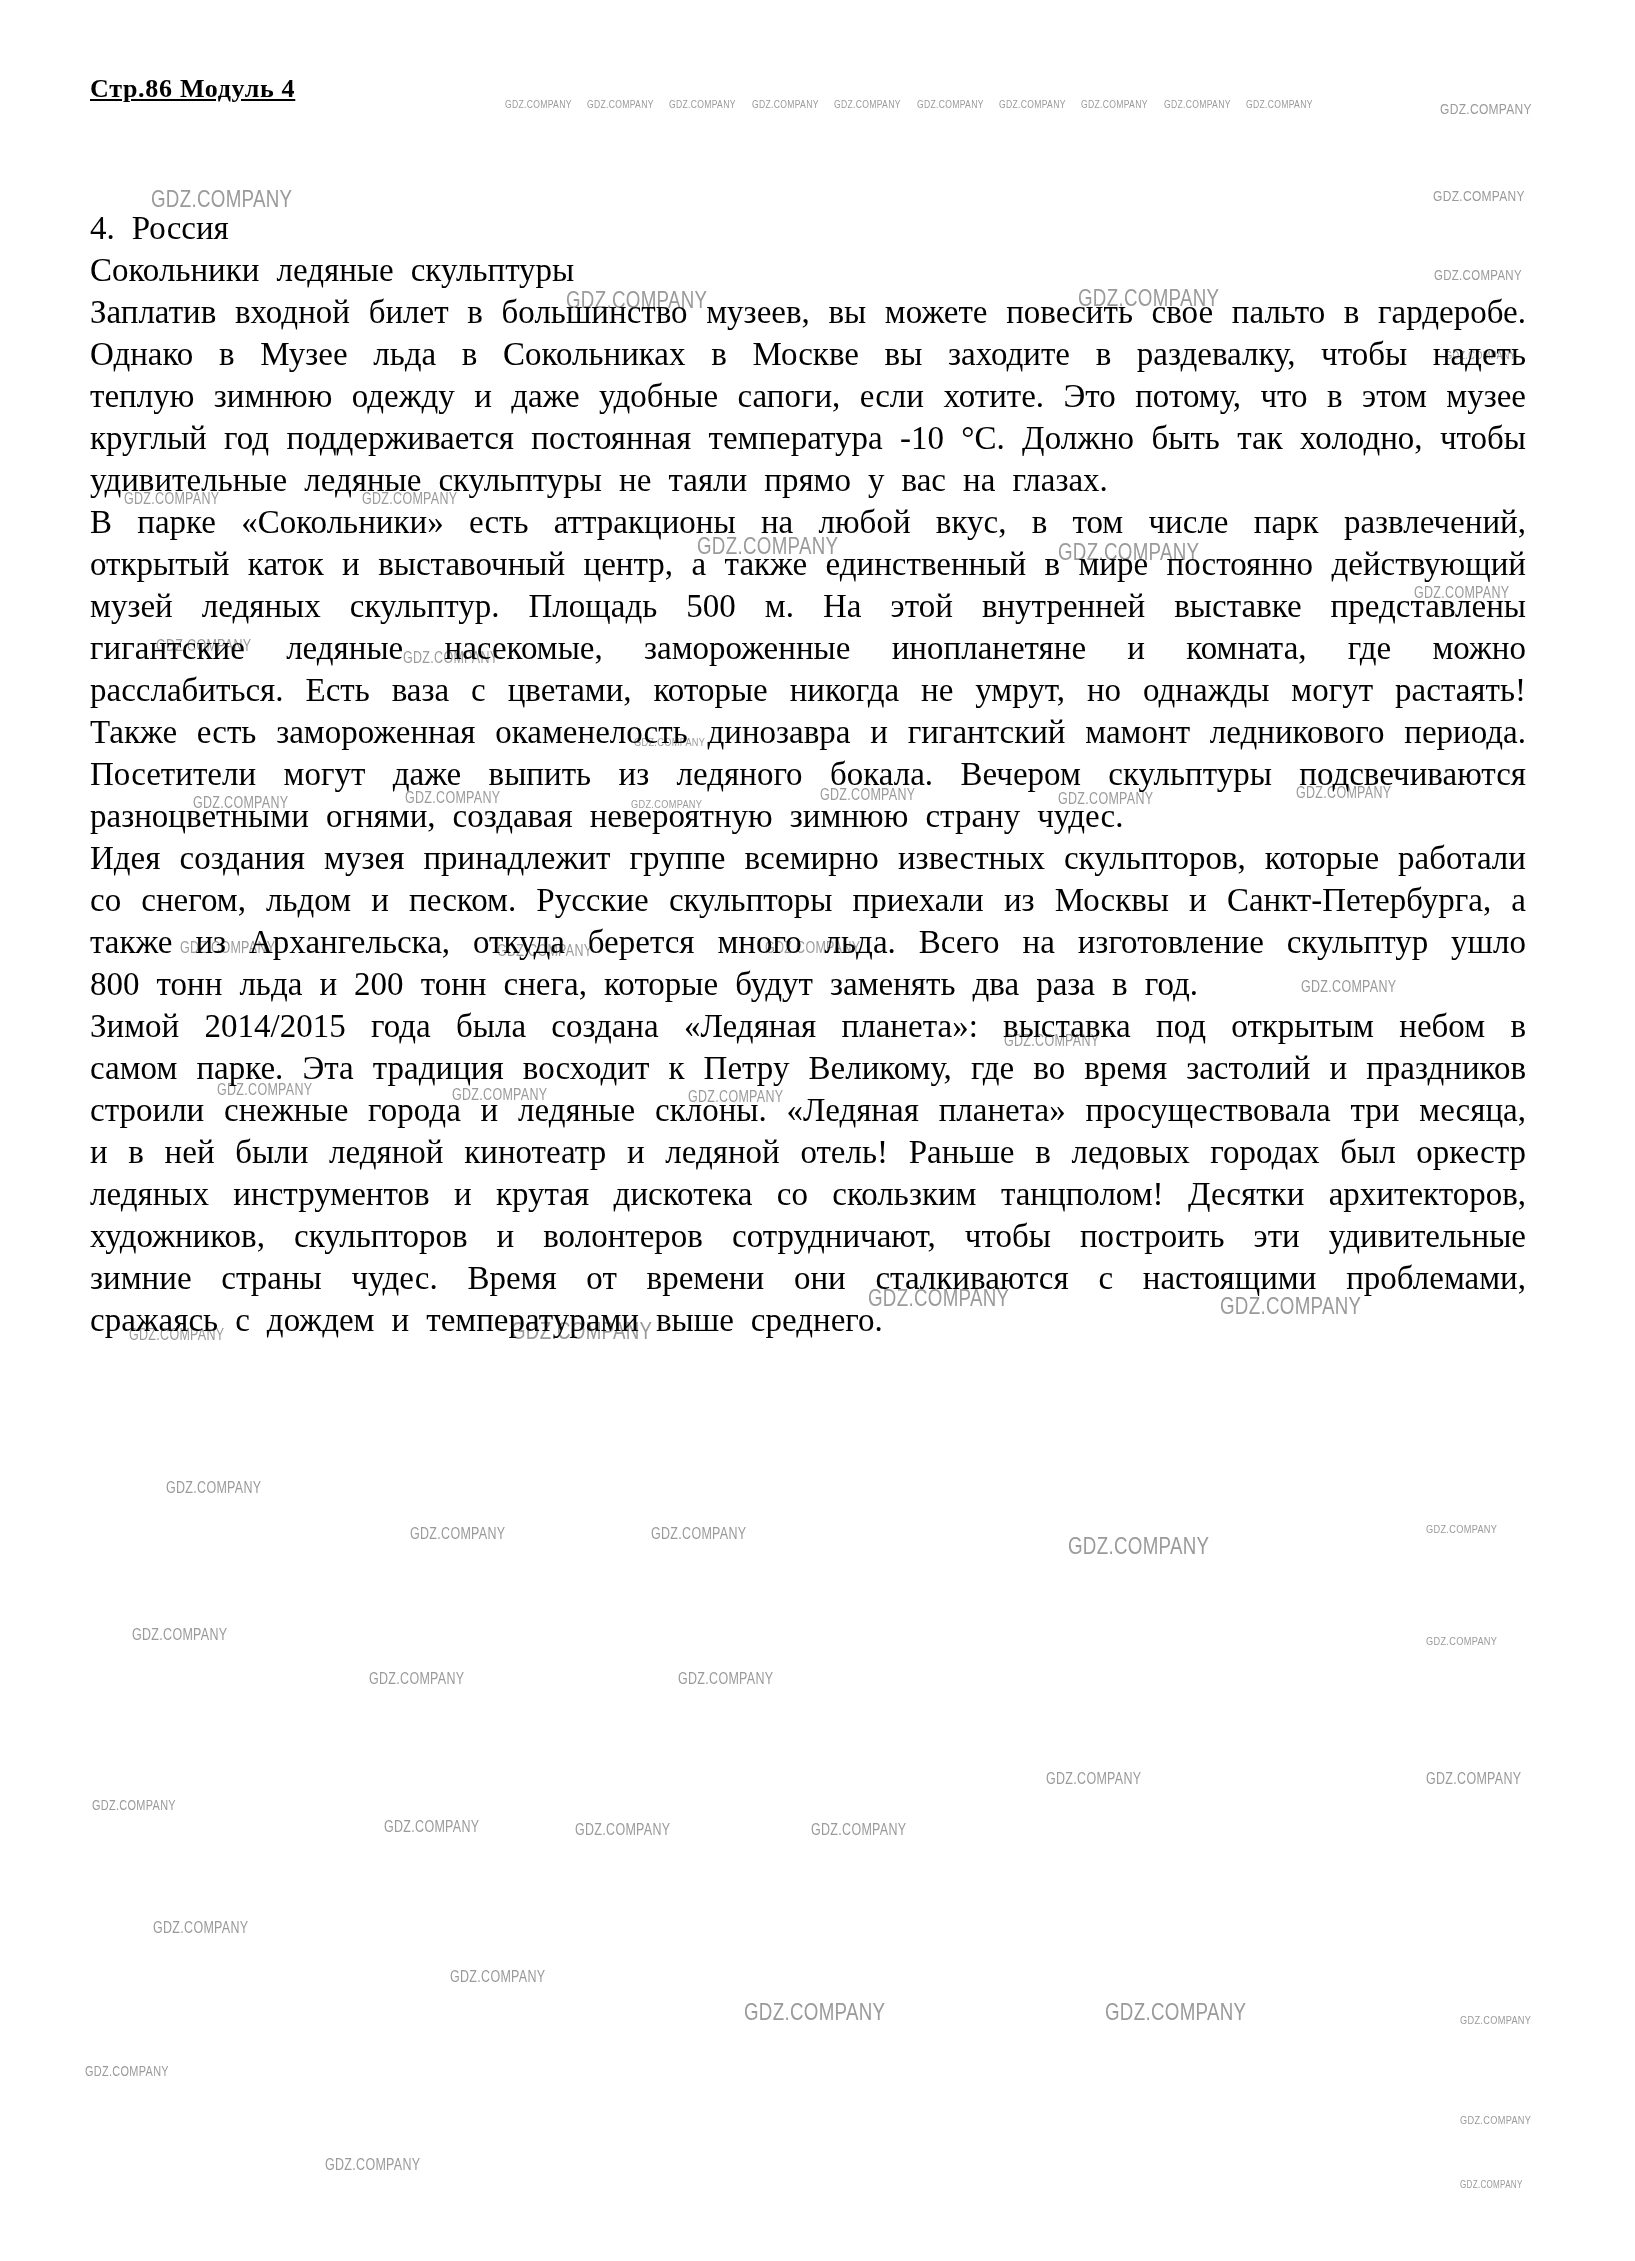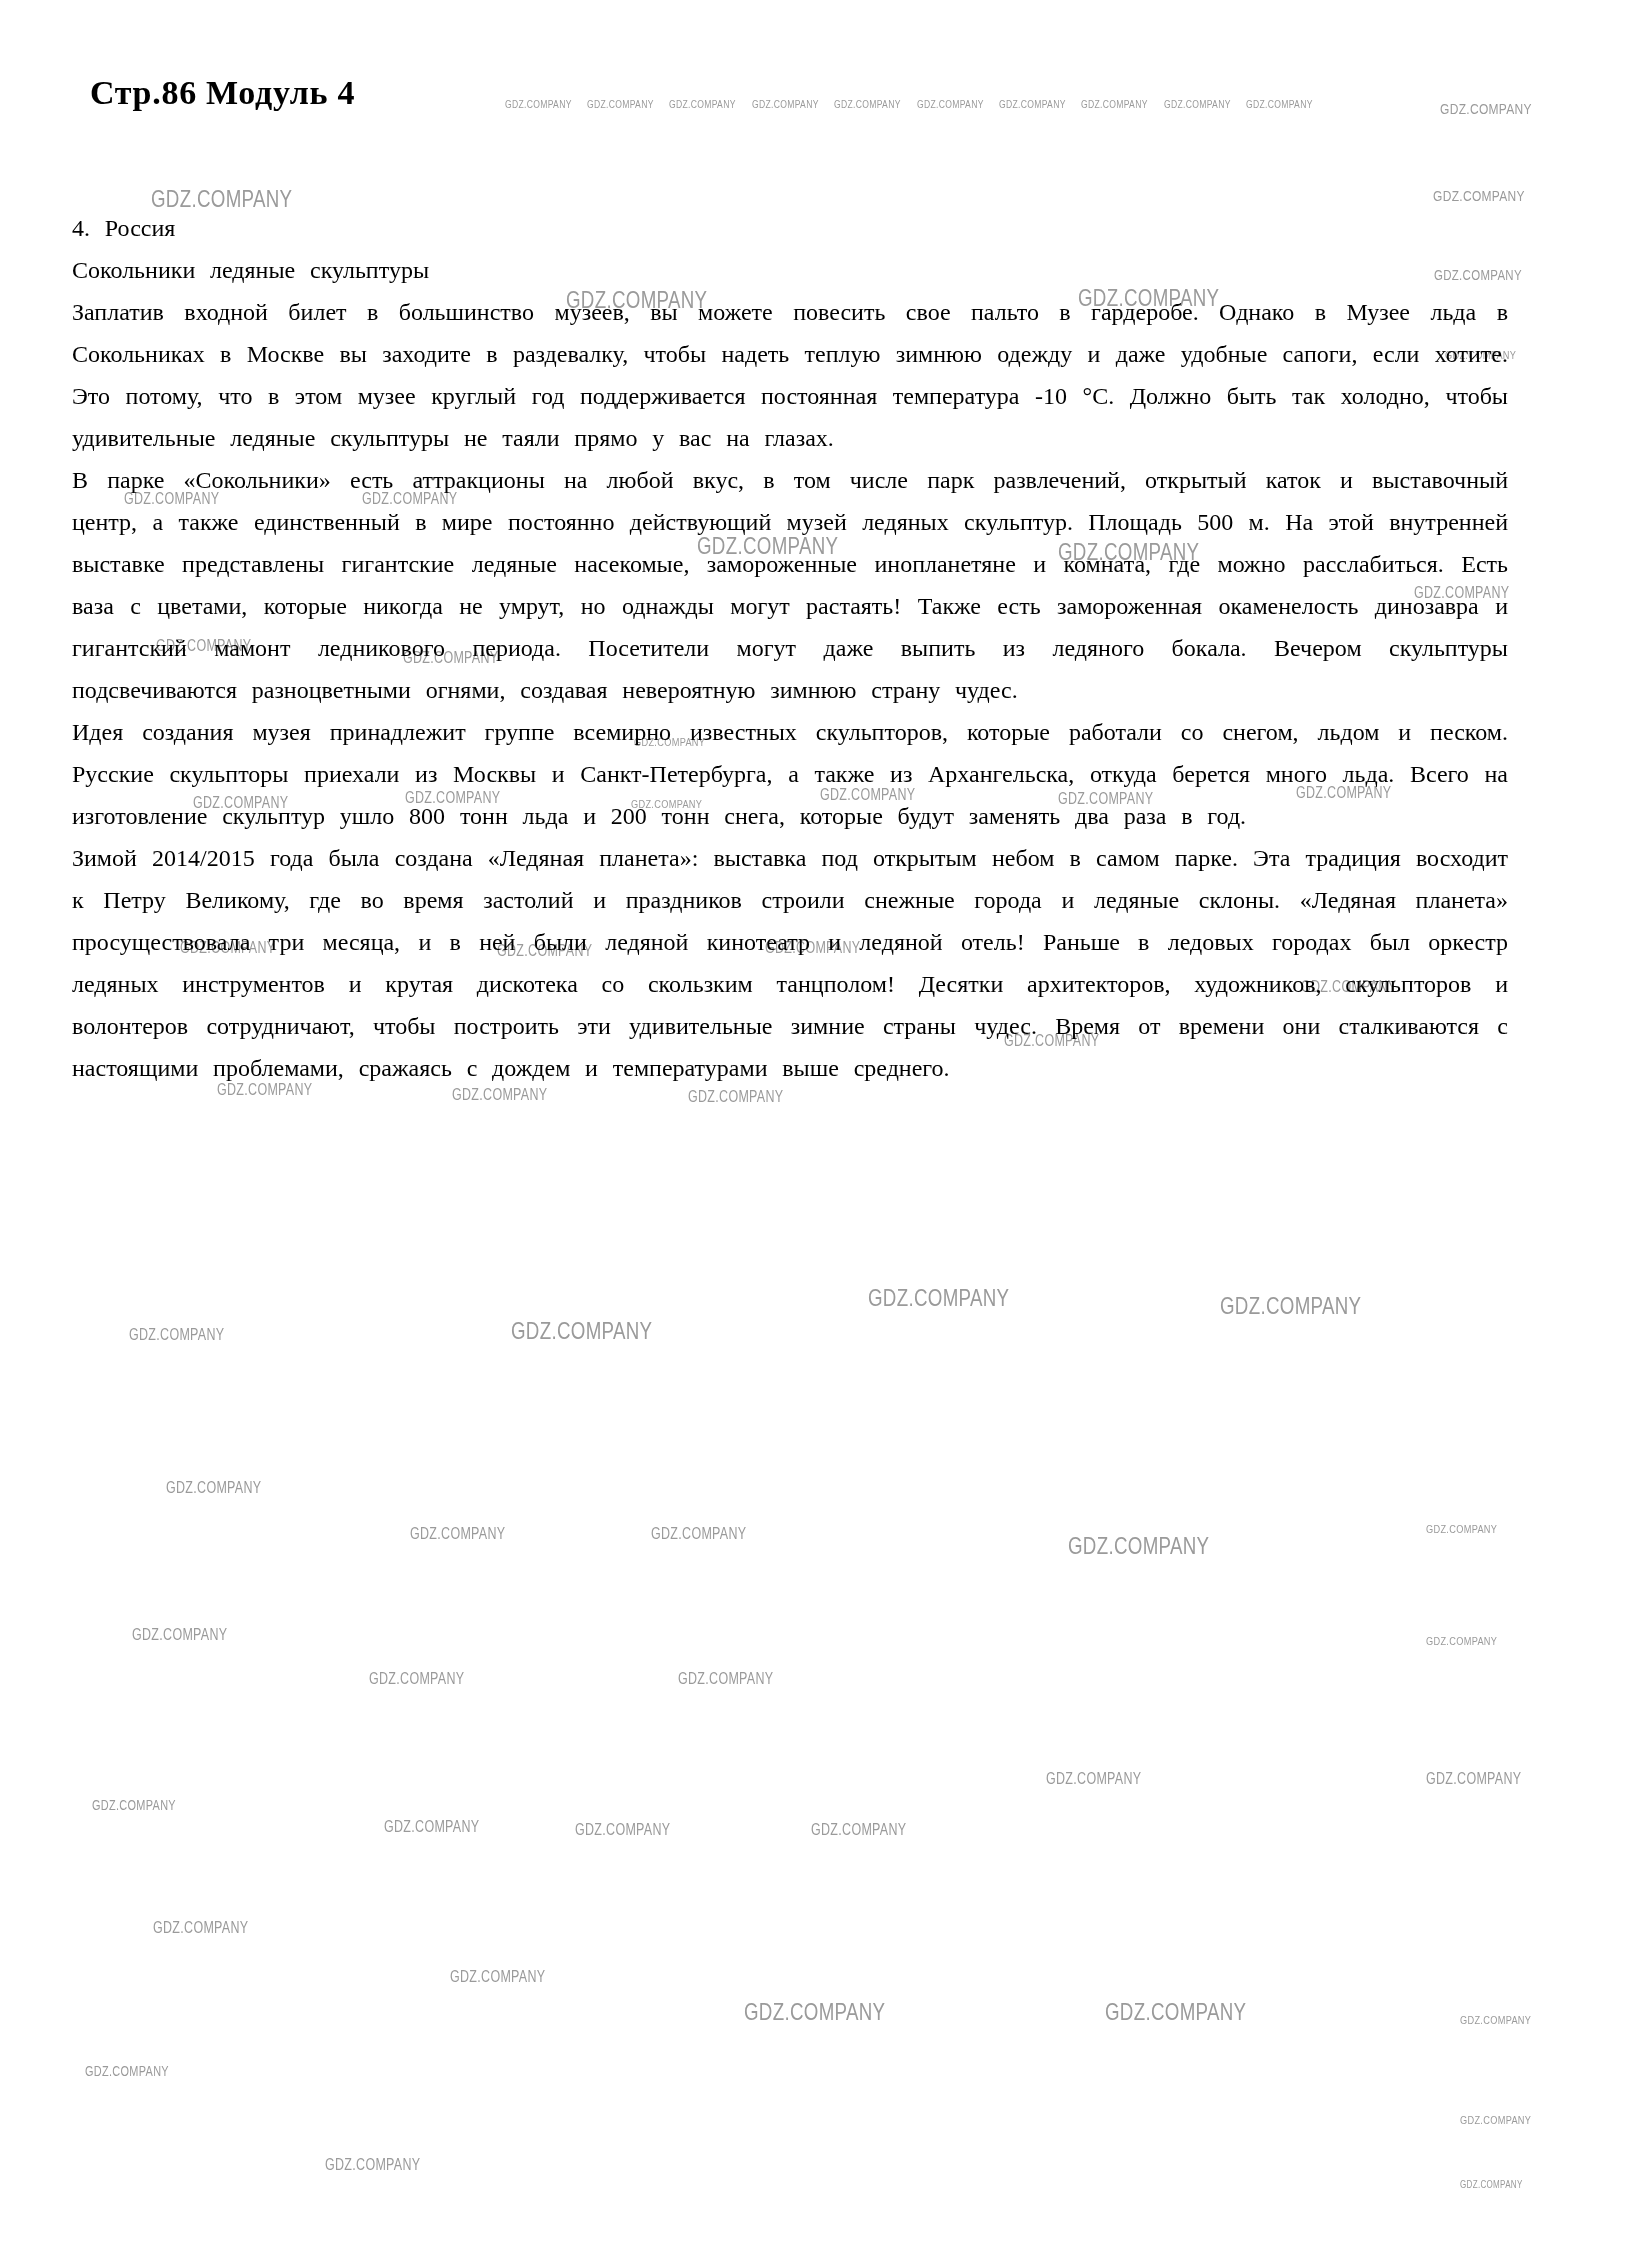--- a/index.html
+++ b/index.html
@@ -13,30 +13,31 @@
     height: 2261px;
     background: #ffffff;
     overflow: hidden;
     font-family: "Liberation Serif", "DejaVu Serif", serif;
     color: #000000;
   }
   .header {
     position: absolute;
     left: 90px;
     top: 74px;
-    font-size: 34px;
+    font-size: 26px;
     font-weight: 700;
     letter-spacing: 0.7px;
+    text-decoration: underline;
   }
   .content {
     position: absolute;
-    left: 72px;
+    left: 90px;
     top: 207px;
     width: 1436px;
-    font-size: 24px;
+    font-size: 33px;
     line-height: 42px;
     word-spacing: 8.8px;
   }
   .content p {
     margin: 0;
     text-align: justify;
   }
   .wm-layer {
     position: absolute;
     left: 0;

